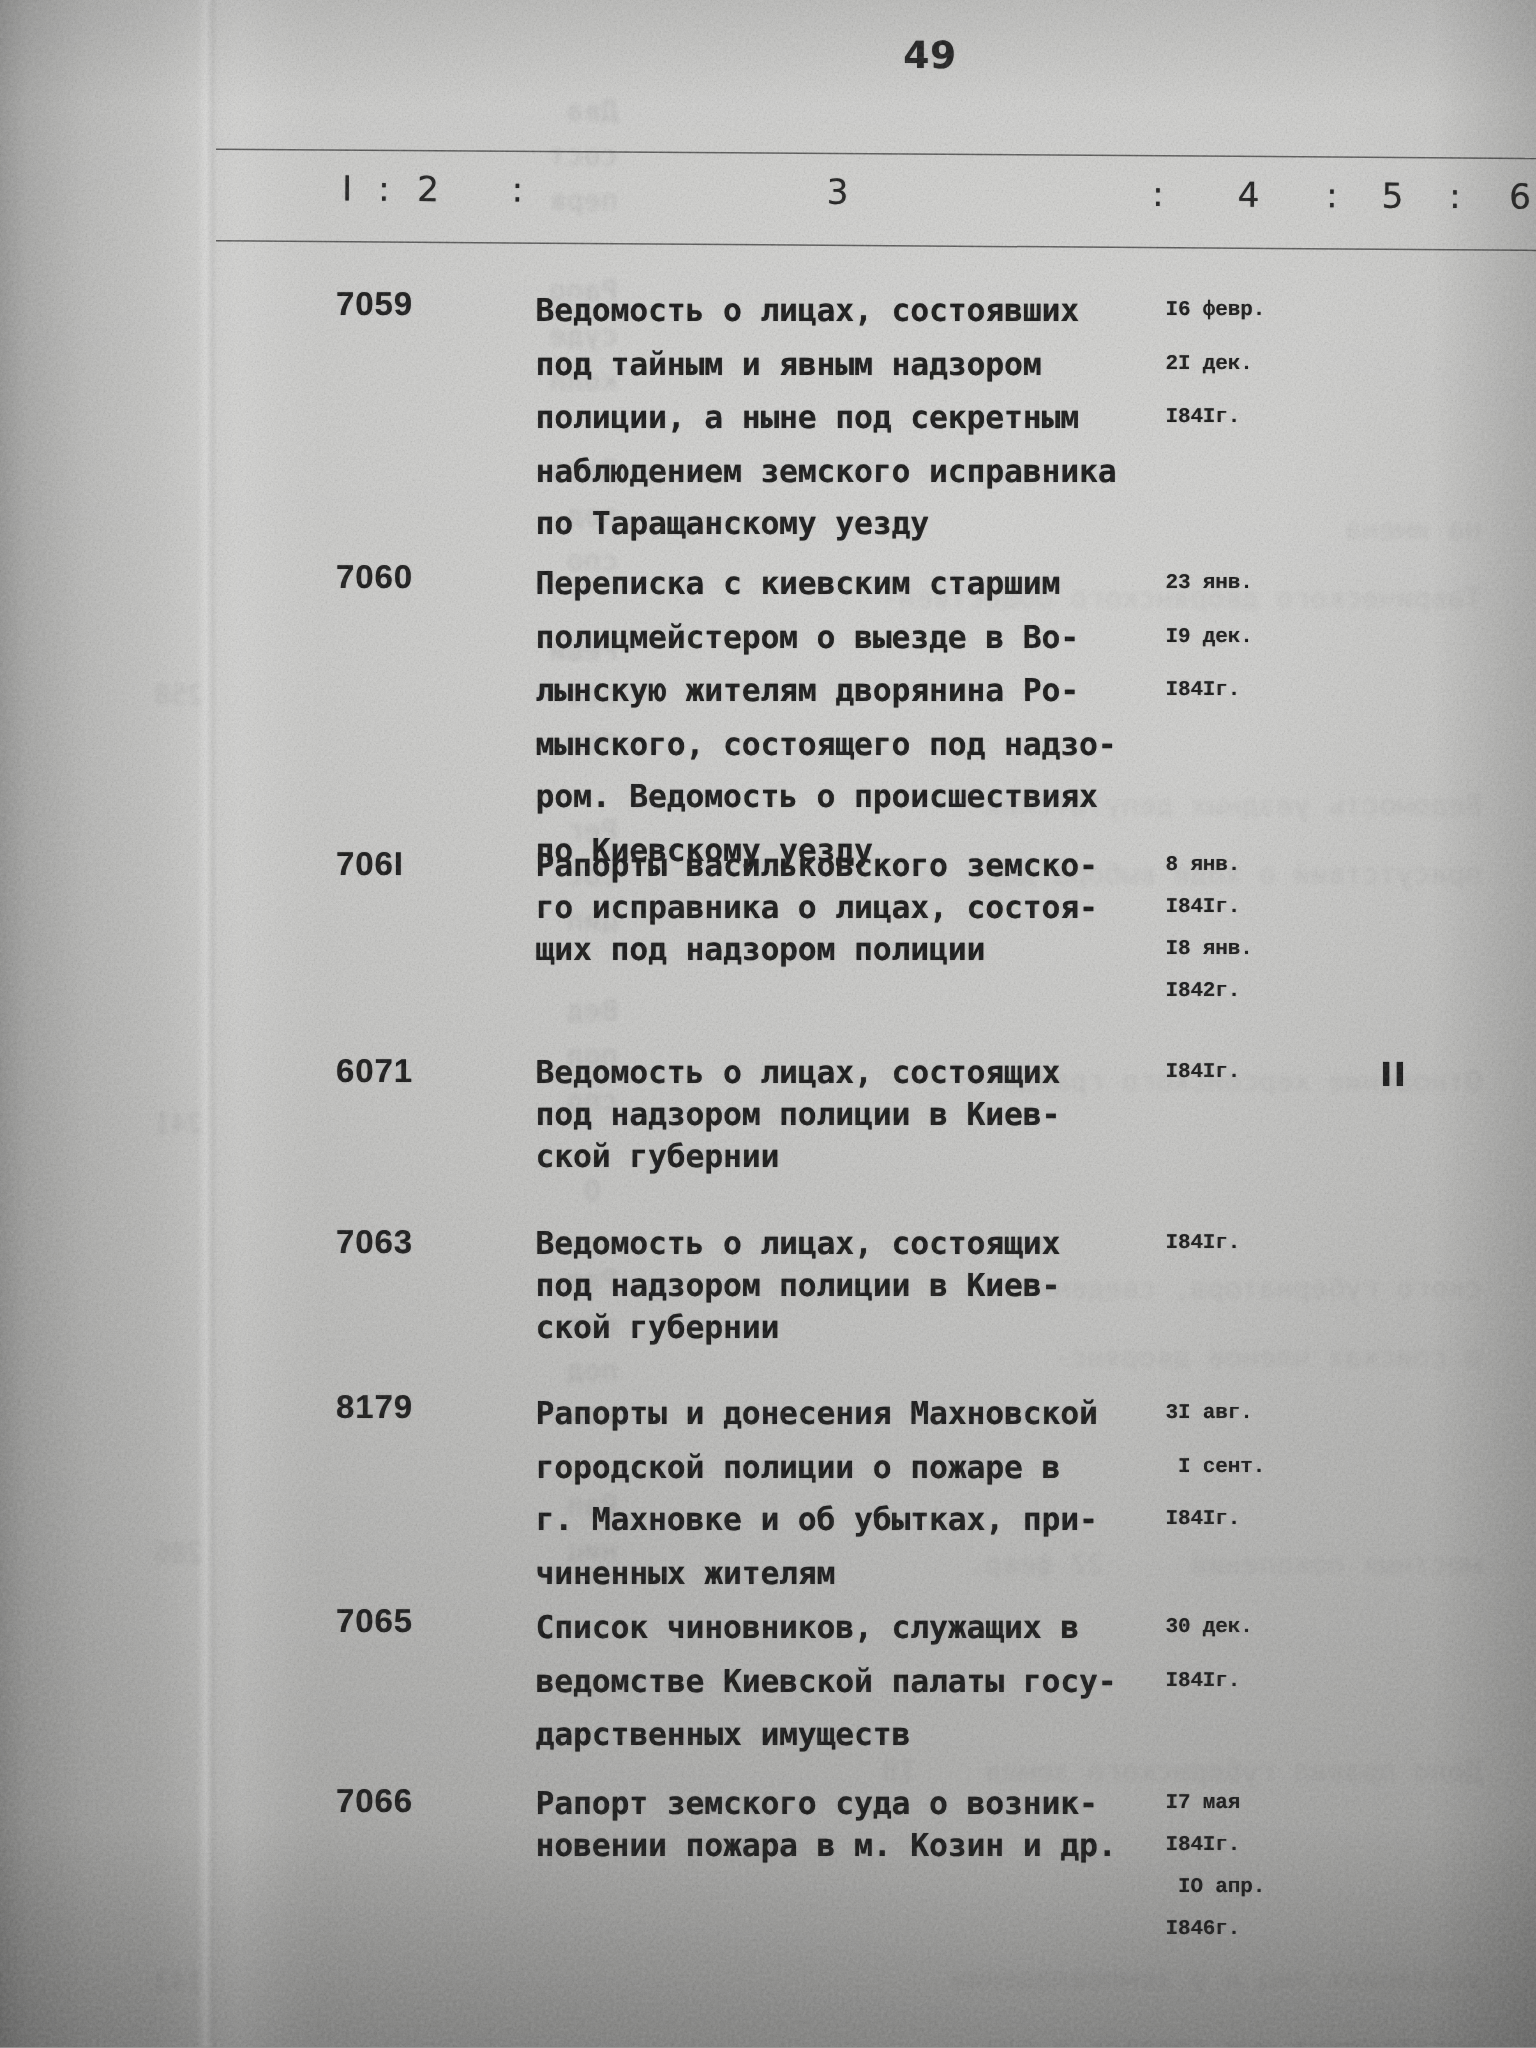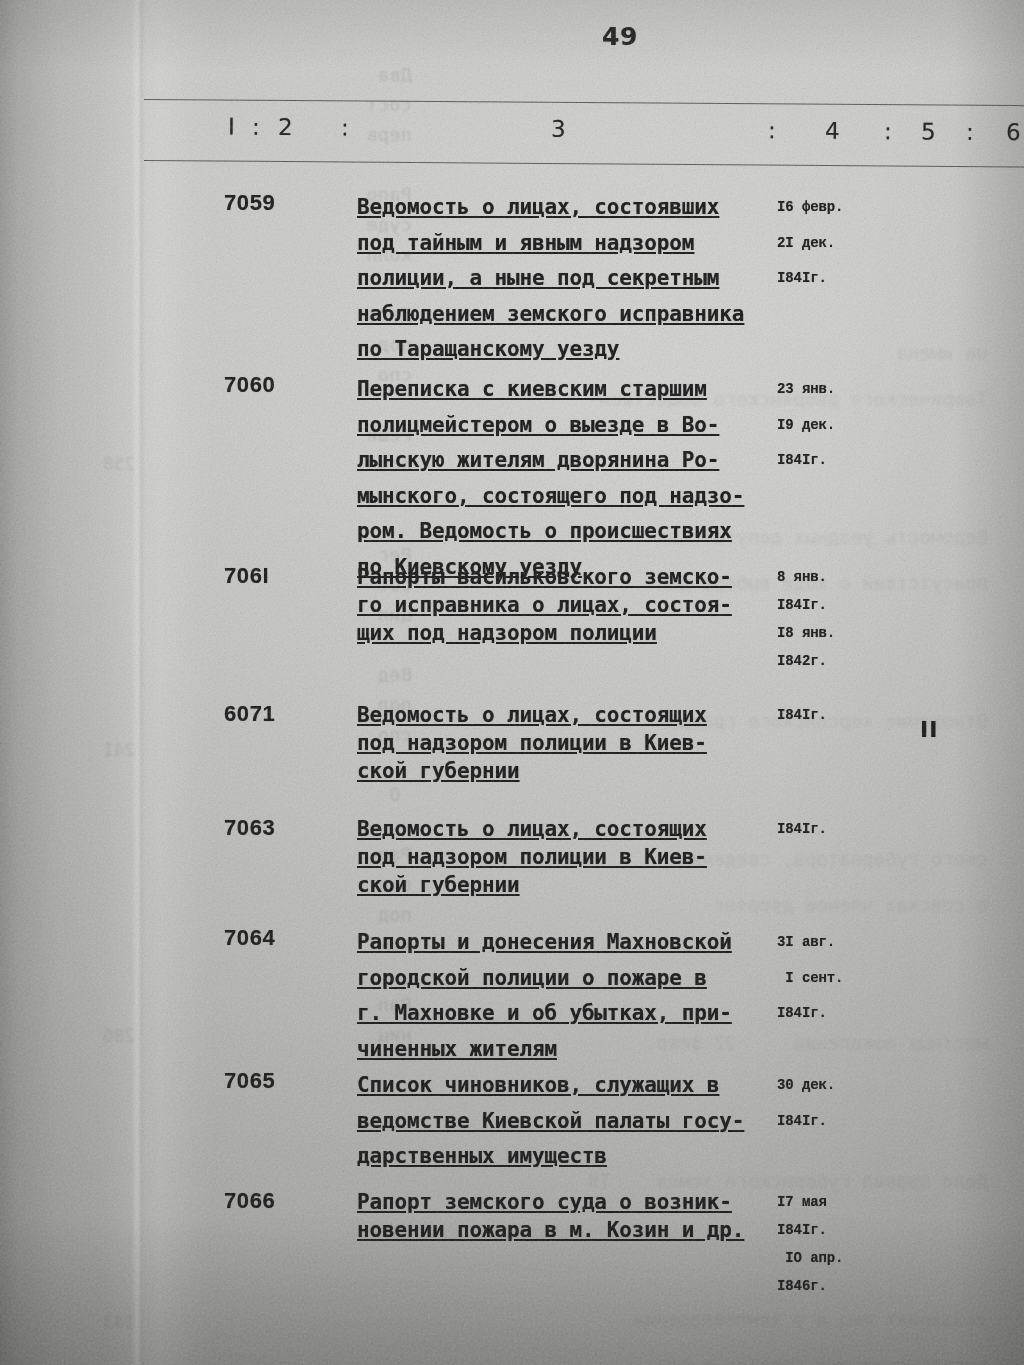--- a/index.html
+++ b/index.html
@@ -215,37 +215,36 @@
     position: absolute;
     left: 357px;
     top: 0;
     width: 430px;
     font-family: "DejaVu Sans Mono", monospace;
     font-size: 21px;
     font-weight: 600;
     letter-spacing: -0.15px;
     color: #141414;
     white-space: pre;
-    text-decoration: underline;
   }
   .dates {
     position: absolute;
     left: 777px;
     top: 0;
     font-family: Liberation Mono, monospace;
     font-size: 14px;
     font-weight: 600;
     letter-spacing: -0.1px;
     color: #141414;
     white-space: pre;
   }
   .col5 {
     position: absolute;
     left: 920px;
-    top: 16px;
+    top: 4px;
     font-family: "DejaVu Sans", sans-serif;
     font-size: 22px;
     font-weight: 600;
     letter-spacing: 1px;
     color: #151515;
   }
   .lh-wide   { line-height: 35.5px; }
   .lh-tight  { line-height: 28px; }
 
   
@@ -412,21 +411,21 @@
     <div class="entry" style="top:815px">
       <div class="ref">7063</div>
       <div class="desc lh-tight">Ведомость о лицах, состоящих
 под надзором полиции в Киев-
 ской губернии</div>
       <div class="dates lh-tight">I84Iг.</div>
       <div class="col5"></div>
     </div>
 
     <div class="entry" style="top:925px">
-      <div class="ref">7064</div>
+      <div class="ref">8179</div>
       <div class="desc lh-wide">Рапорты и донесения Махновской
 городской полиции о пожаре в
 г. Махновке и об убытках, при-
 чиненных жителям</div>
       <div class="dates lh-wide">3I авг.
  I сент.
 I84Iг.</div>
       <div class="col5"></div>
     </div>
 

